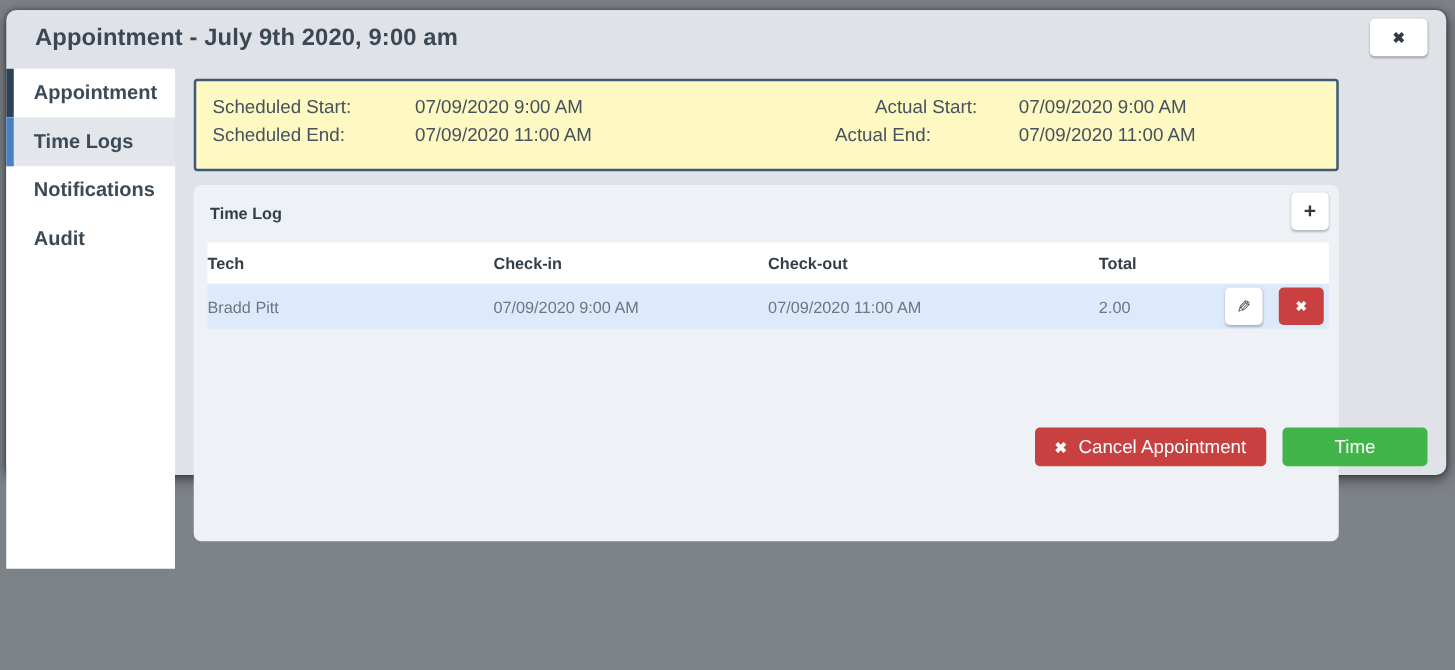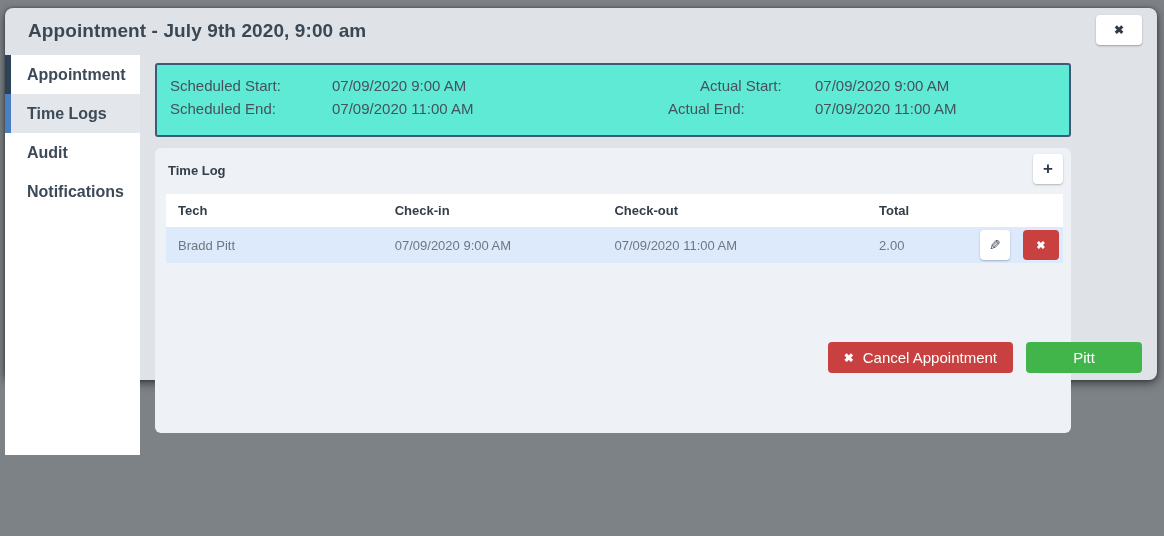--- a/index.html
+++ b/index.html
@@ -52,21 +52,21 @@
     border-left: 6px solid transparent;
     cursor: pointer;
   }
   .side-item.first { border-left-color: #2e4257; }
   .side-item.active { border-left-color: #4a7fc1; background: #e3e6ea; }
 
   
   .sched-panel {
     position: absolute; left: 150px; top: 55px;
     width: 916px; height: 74px;
-    background: #5eead4;
+    background: #fef9c3;
     border: 2px solid #3f5a77;
     border-radius: 3px;
     font-size: 15px; color: #46525e;
   }
   .sched-panel .lbl, .sched-panel .val { position: absolute; white-space: nowrap; }
   .lbl-ss { left: 13px;  top: 12px; }
   .val-ss { left: 175px; top: 12px; }
   .lbl-se { left: 13px;  top: 35px; }
   .val-se { left: 175px; top: 35px; }
   .lbl-as { left: 511px; top: 12px; margin-left: 32px; }
@@ -100,21 +100,21 @@
   .tl-head {
     display: flex; align-items: center;
     height: 33px; background: #ffffff;
     font-size: 13px; font-weight: 700; color: #333e48;
   }
   .tl-row {
     display: flex; align-items: center;
     height: 36px; background: #ddeafc;
     font-size: 13px; color: #6f7681;
   }
-  .c-tech  { width: 25.5%; padding-left: 12px; text-align: left; }
+  .c-tech  { width: 25.5%; text-align: left; }
   .c-in    { width: 24.5%; text-align: left; }
   .c-out   { width: 29.5%; text-align: left; }
   .c-total { width: 9%;    text-align: left; }
   .c-act   { width: 11.5%; display: flex; justify-content: flex-end; align-items: center; gap: 13px; padding-right: 4px; }
   .edit-btn {
     width: 30px; height: 30px;
     background: #ffffff; border: none; border-radius: 4px;
     box-shadow: 0 1px 2px rgba(0,0,0,0.25);
     color: #3a4450; font-size: 14px;
     display: flex; align-items: center; justify-content: center;
@@ -158,24 +158,24 @@
     </button>
 
     <div class="sidebar">
       <div class="side-item first">
         <span>Appointment</span>
       </div>
       <div class="side-item active">
         <span>Time Logs</span>
       </div>
       <div class="side-item">
+        <span>Notifications</span>
+      </div>
+      <div class="side-item">
         <span>Audit</span>
-      </div>
-      <div class="side-item">
-        <span>Notifications</span>
       </div>
     </div>
 
     <div class="sched-panel">
       <span class="lbl lbl-ss">Scheduled Start:</span>
       <span class="val val-ss">07/09/2020 9:00 AM</span>
       <span class="lbl lbl-se">Scheduled End:</span>
       <span class="val val-se">07/09/2020 11:00 AM</span>
       <span class="lbl lbl-as">Actual Start:</span>
       <span class="val val-as">07/09/2020 9:00 AM</span>
@@ -213,18 +213,18 @@
         </div>
       </div>
     </div>
 
     <div class="footer">
       <button class="btn-cancel">
         <span class="x">✖</span>
         <span>Cancel Appointment</span>
       </button>
       <button class="btn-save">
-        <span>Pitt</span>
+        <span>Time</span>
       </button>
     </div>
 
   </div>
 </div>
 
 </body></html>

